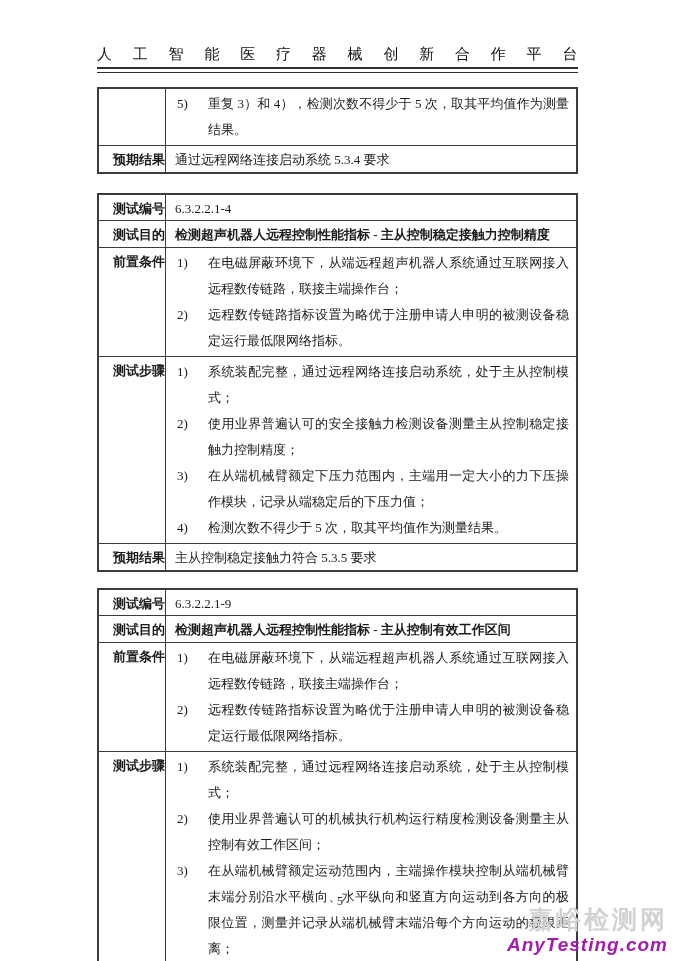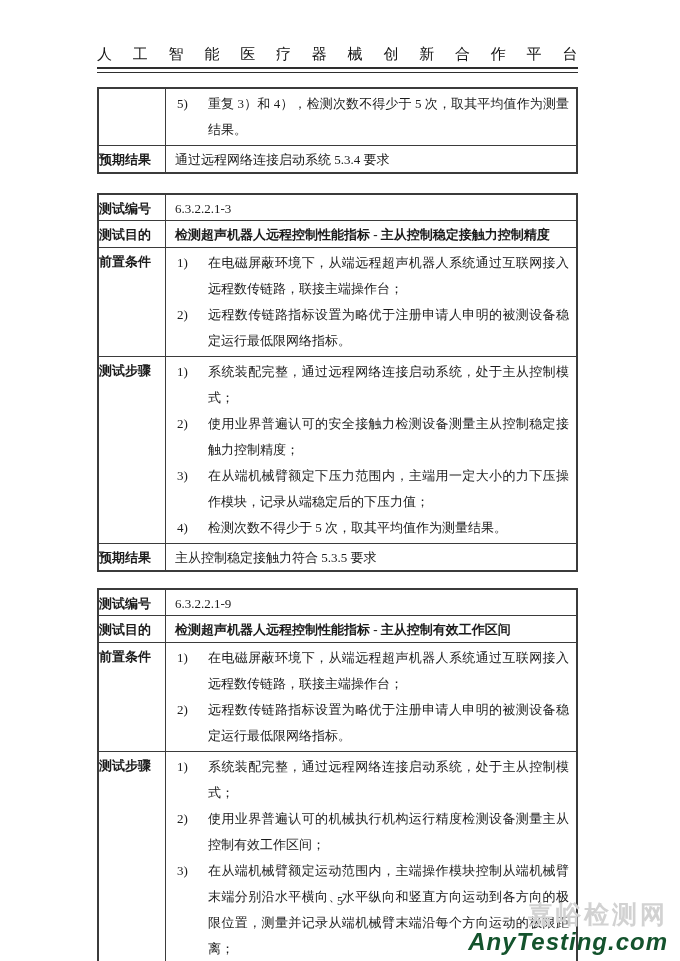--- a/index.html
+++ b/index.html
@@ -40,21 +40,21 @@
   .t1{margin-top:14px;}
   .t2{margin-top:19px;}
   .t3{margin-top:16px;}
   td{
     border:1px solid #3b3b3b;
     vertical-align:top;
     padding:2px 0;
   }
   td.label{
     width:66px;
-    text-align:left;
+    text-align:right;
     font-weight:bold;
     padding-top:5px;
     line-height:18px;
     font-family:Liberation Serif, serif;
   }
   td.val{
     padding-left:9px;
     padding-top:5px;
     padding-right:6px;
     line-height:18px;
@@ -74,21 +74,21 @@
   .page-number{
     position:absolute;left:0;bottom:52px;width:100%;
     text-align:center;font-size:12px;color:#222;
   }
   .watermark{
     position:absolute;right:12px;bottom:7px;
     text-align:right;line-height:1;
     font-family:"Liberation Sans","DejaVu Sans",sans-serif;
   }
   .wm-cn{font-size:25px;font-weight:bold;color:#d2d2d2;letter-spacing:3px;}
-  .wm-en{font-size:24px;font-style:italic;font-weight:bold;color:#14532d;margin-top:3px;letter-spacing:1px;}
+  .wm-en{font-size:19px;font-style:italic;font-weight:bold;color:#a21caf;margin-top:3px;letter-spacing:1px;}
 </style>
 </head>
 <body>
 
 <div class="page">
   <div class="content">
 
     <div class="doc-title">人工智能医疗器械创新合作平台</div>
     <div class="header-rule"></div>
 
@@ -107,21 +107,21 @@
         <td class="label">预期结果</td>
         <td class="val">通过远程网络连接启动系统 5.3.4 要求</td>
       </tr>
     </tbody>
       </table>
 
     <table class="spec t2">
       <tbody>
           <tr class="single">
         <td class="label">测试编号</td>
-        <td class="val">6.3.2.2.1-3</td>
+        <td class="val">6.3.2.2.1-4</td>
       </tr>
       <tr class="single">
         <td class="label">测试目的</td>
         <td class="val bold">检测超声机器人远程控制性能指标 - 主从控制稳定接触力控制精度</td>
       </tr>
       <tr>
         <td class="label">前置条件</td>
         <td class="val-list">
           <div class="li">
             <span class="n">1)</span>

